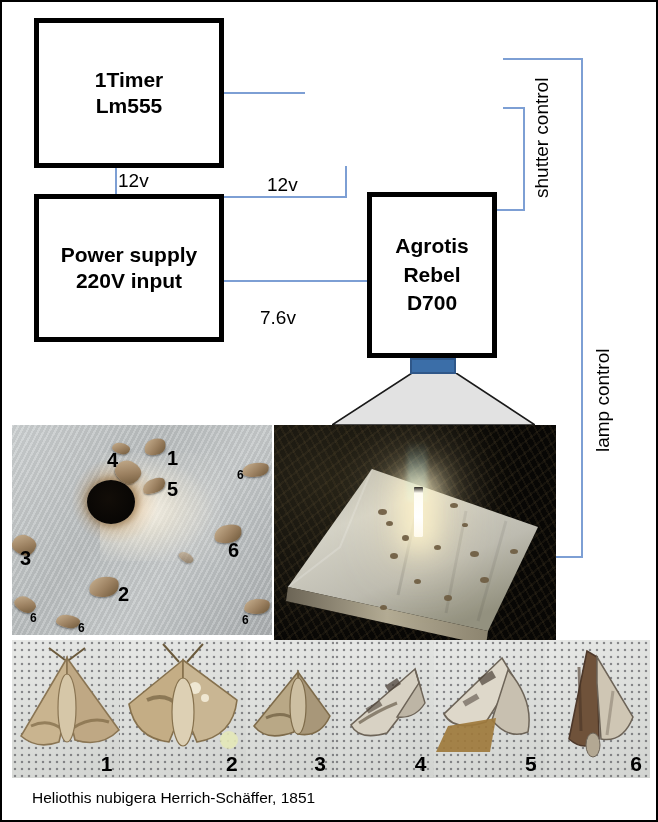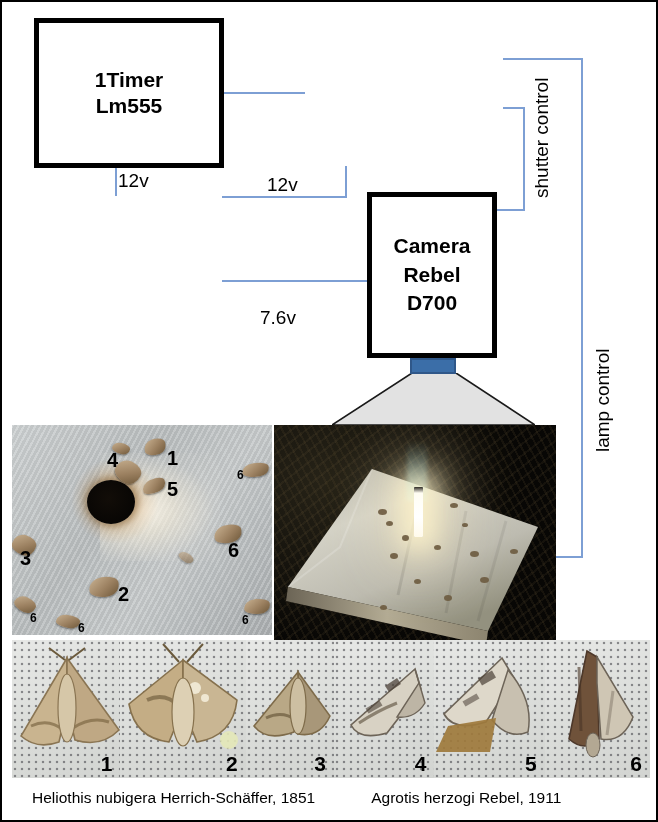--- a/index.html
+++ b/index.html
@@ -274,23 +274,27 @@
   <div class="wire h" style="left:501px; top:56px; width:80px;"></div>
   <div class="wire v" style="left:579px; top:56px; height:500px;"></div>
   <div class="wire h" style="left:552px; top:554px; width:29px;"></div>
 
   <div class="block" id="block-timer">
     <div class="line">1Timer</div>
     <div class="line">Lm555</div>
   </div>
 
 
+  <div class="block" id="block-power">
+    <div class="line">Power supply</div>
+    <div class="line">220V  input</div>
+  </div>
 
   <div class="block" id="block-camera">
-    <div class="line">Camera</div>
+    <div class="line">Agrotis</div>
     <div class="line">Rebel</div>
     <div class="line">D700</div>
   </div>
 
   <div class="wire-label" style="left:116px; top:168px;">12v</div>
   <div class="wire-label" style="left:265px; top:172px;">12v</div>
   <div class="wire-label" style="left:258px; top:305px;">7.6v</div>
 
   <div class="rot-label" style="left:529px; top:196px;">shutter control</div>
   <div class="rot-label" style="left:590px; top:450px;">lamp control</div>
@@ -445,16 +449,15 @@
           <ellipse cx="52" cy="102" rx="7" ry="12" fill="#b3a893" stroke="#6d6458" stroke-width="1"></ellipse>
         </svg>
         <div class="specimen-num">6</div>
       </div>
 
     </div>
   </div>
 
   <div id="caption-bar">
     <div class="caption-text" id="caption-left">Heliothis nubigera Herrich-Schäffer, 1851</div>
-    <div class="caption-text" id="caption-right">Agrotis herzogi Rebel, 1911</div>
   </div>
 
 </div>
 
 </body></html>

